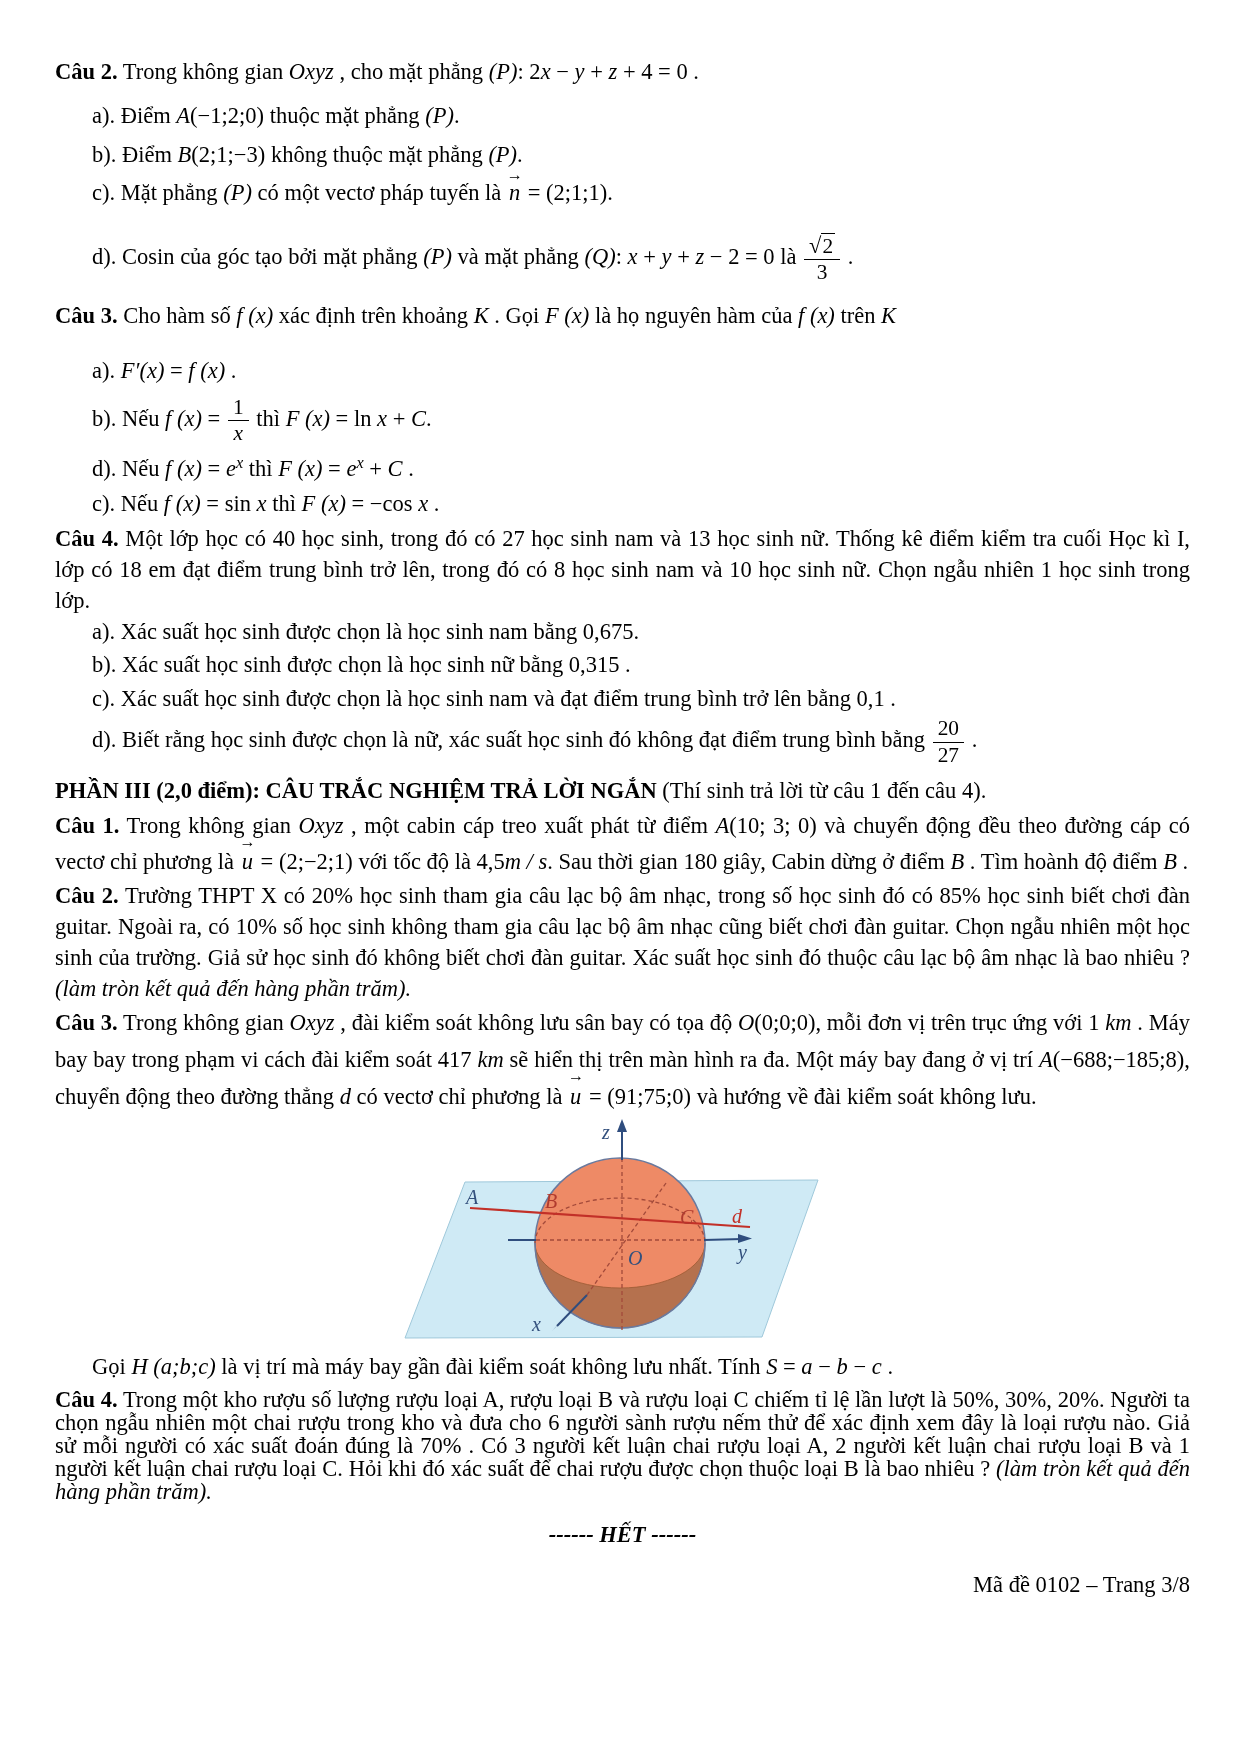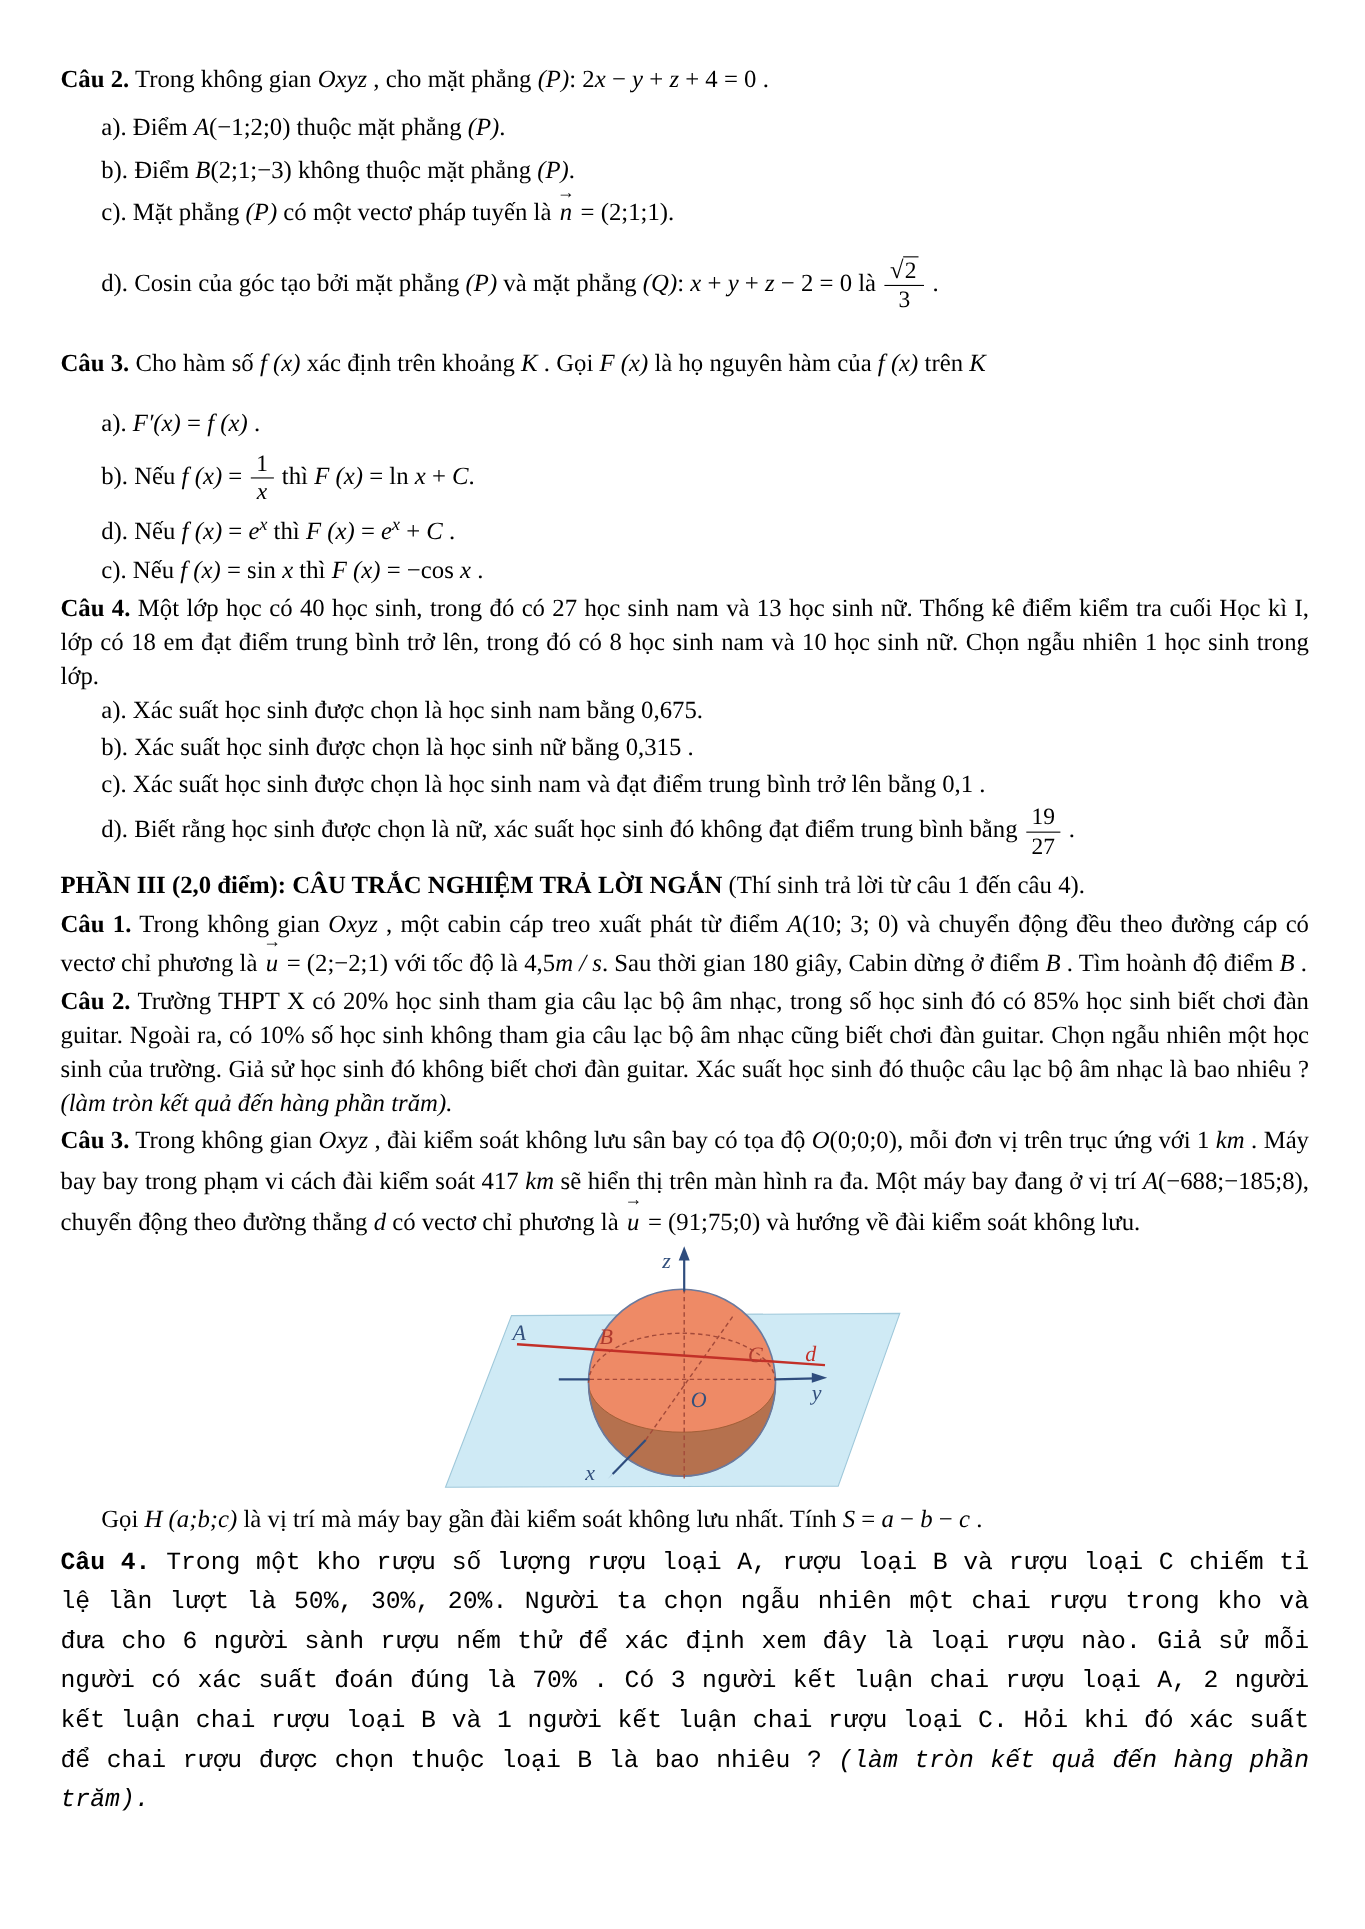--- a/index.html
+++ b/index.html
@@ -5,21 +5,21 @@
   html,body{margin:0;padding:0;background:#ffffff;}
   .page{
     width:1241px;height:1646px;background:#fff;box-sizing:border-box;
     padding:56px 51px 0 55px;position:relative;
     font-family:"Liberation Serif","DejaVu Serif",serif;
     font-size:22.5px;line-height:31px;color:#000;
   }
   p{margin:0;}
   .sub{padding-left:37px;}
   .just{text-align:justify;}
-  .lh33{line-height:36px;font-family:Liberation Mono, monospace;}
+  .lh33{line-height:23px;}
   .lh36{line-height:36px;}
   .lh37{line-height:37px;}
   .center{text-align:center;}
   .right{text-align:right;}
   .seg-b{font-weight:bold;}
   .seg-i{font-style:italic;}
   .seg-bi{font-weight:bold;font-style:italic;}
   .seg-frac{display:inline-block;vertical-align:middle;text-align:center;line-height:1.08;font-size:0.95em;padding:0 2px;}
   .frac-n{display:block;border-bottom:1.4px solid #000;padding:0 5px 1px;}
   .frac-d{display:block;padding-top:1px;}
@@ -36,31 +36,31 @@
 <body>
 
 <div class="page">
 
   <p><span class="seg-b">Câu 2.</span> Trong không gian <span class="seg-i">Oxyz</span> , cho mặt phẳng <span class="seg-i">(P)</span>: 2<span class="seg-i">x</span> − <span class="seg-i">y</span> + <span class="seg-i">z</span> + 4 = 0 .</p>
   <p class="sub" style="margin-top:13px">a). Điểm <span class="seg-i">A</span>(−1;2;0) thuộc mặt phẳng <span class="seg-i">(P)</span>.</p>
   <p class="sub" style="margin-top:8px">b). Điểm <span class="seg-i">B</span>(2;1;−3) không thuộc mặt phẳng <span class="seg-i">(P)</span>.</p>
   <p class="sub" style="margin-top:7px">c). Mặt phẳng <span class="seg-i">(P)</span> có một vectơ pháp tuyến là <span class="seg-vec"><span class="vec-arrow">→</span><span class="seg-i">n</span></span> = (2;1;1).</p>
   <p class="sub" style="margin-top:26px">d). Cosin của góc tạo bởi mặt phẳng <span class="seg-i">(P)</span> và mặt phẳng <span class="seg-i">(Q)</span>: <span class="seg-i">x</span> + <span class="seg-i">y</span> + <span class="seg-i">z</span> − 2 = 0  là <span class="seg-frac"><span class="frac-n"><span class="seg-sqrt"><span class="sqrt-sign">√</span><span class="sqrt-body">2</span></span></span><span class="frac-d">3</span></span> .</p>
 
-  <p style="margin-top:30px"><span class="seg-b">Câu 3.</span> Cho hàm số <span class="seg-i">f (x)</span> xác định trên khoảng <span class="seg-i">K</span> . Gọi <span class="seg-i">F (x)</span> là họ nguyên hàm của <span class="seg-i">f (x)</span> trên <span class="seg-i">K</span></p>
+  <p style="margin-top:16px"><span class="seg-b">Câu 3.</span> Cho hàm số <span class="seg-i">f (x)</span> xác định trên khoảng <span class="seg-i">K</span> . Gọi <span class="seg-i">F (x)</span> là họ nguyên hàm của <span class="seg-i">f (x)</span> trên <span class="seg-i">K</span></p>
   <p class="sub" style="margin-top:24px">a). <span class="seg-i">F′(x)</span> = <span class="seg-i">f (x)</span> .</p>
   <p class="sub" style="margin-top:10px">b). Nếu <span class="seg-i">f (x)</span> = <span class="seg-frac"><span class="frac-n">1</span><span class="frac-d"><span class="seg-i">x</span></span></span> thì <span class="seg-i">F (x)</span> = ln <span class="seg-i">x</span> + <span class="seg-i">C</span>.</p>
   <p class="sub" style="margin-top:8px">d). Nếu <span class="seg-i">f (x)</span> = <span class="seg-i">e</span><sup class="seg-sup"><span class="seg-i">x</span></sup> thì <span class="seg-i">F (x)</span> = <span class="seg-i">e</span><sup class="seg-sup"><span class="seg-i">x</span></sup> + <span class="seg-i">C</span> .</p>
   <p class="sub" style="margin-top:4px">c). Nếu <span class="seg-i">f (x)</span> = sin <span class="seg-i">x</span> thì <span class="seg-i">F (x)</span> = −cos <span class="seg-i">x</span> .</p>
 
   <p class="just" style="margin-top:4px"><span class="seg-b">Câu 4.</span> Một lớp học có 40 học sinh, trong đó có 27 học sinh nam và 13 học sinh nữ. Thống kê điểm kiểm tra cuối Học kì I, lớp có 18 em đạt điểm trung bình trở lên, trong đó có 8 học sinh nam và 10 học sinh nữ. Chọn ngẫu nhiên 1 học sinh trong lớp.</p>
   <p class="sub" style="margin-top:0">a). Xác suất học sinh được chọn là học sinh nam bằng 0,675.</p>
   <p class="sub" style="margin-top:2px">b). Xác suất học sinh được chọn là học sinh nữ bằng 0,315 .</p>
   <p class="sub" style="margin-top:3px">c). Xác suất học sinh được chọn là học sinh nam và đạt điểm trung bình trở lên bằng 0,1 .</p>
-  <p class="sub" style="margin-top:3px">d). Biết rằng học sinh được chọn là nữ, xác suất học sinh đó không đạt điểm trung bình bằng <span class="seg-frac"><span class="frac-n">19</span><span class="frac-d">27</span></span> .</p>
+  <p class="sub" style="margin-top:3px">d). Biết rằng học sinh được chọn là nữ, xác suất học sinh đó không đạt điểm trung bình bằng <span class="seg-frac"><span class="frac-n">20</span><span class="frac-d">27</span></span> .</p>
 
   <p style="margin-top:8px"><span class="seg-b">PHẦN III (2,0 điểm): CÂU TRẮC NGHIỆM TRẢ LỜI NGẮN</span> (Thí sinh trả lời từ câu 1 đến câu 4).</p>
 
   <p class="just lh36" style="margin-top:2px"><span class="seg-b">Câu 1.</span> Trong không gian <span class="seg-i">Oxyz</span> , một cabin cáp treo xuất phát từ điểm <span class="seg-i">A</span>(10; 3; 0) và chuyển động đều theo đường cáp có vectơ chỉ phương là <span class="seg-vec"><span class="vec-arrow">→</span><span class="seg-i">u</span></span> = (2;−2;1) với tốc độ là 4,5<span class="seg-i">m / s</span>. Sau thời gian 180 giây, Cabin dừng ở điểm <span class="seg-i">B</span> . Tìm hoành độ điểm <span class="seg-i">B</span> .</p>
   <p class="just" style="margin-top:0"><span class="seg-b">Câu 2.</span> Trường THPT X có 20% học sinh tham gia câu lạc bộ âm nhạc, trong số học sinh đó có 85% học sinh biết chơi đàn guitar. Ngoài ra, có 10% số học sinh không tham gia câu lạc bộ âm nhạc cũng biết chơi đàn guitar. Chọn ngẫu nhiên một học sinh của trường. Giả sử học sinh đó không biết chơi đàn guitar. Xác suất học sinh đó thuộc câu lạc bộ âm nhạc là bao nhiêu ? <span class="seg-i">(làm tròn kết quả đến hàng phần trăm).</span></p>
   <p class="just lh37" style="margin-top:0"><span class="seg-b">Câu 3.</span> Trong không gian <span class="seg-i">Oxyz</span> , đài kiểm soát không lưu sân bay có tọa độ <span class="seg-i">O</span>(0;0;0), mỗi đơn vị trên trục ứng với 1 <span class="seg-i">km</span> . Máy bay bay trong phạm vi cách đài kiểm soát 417 <span class="seg-i">km</span> sẽ hiển thị trên màn hình ra đa. Một máy bay đang ở vị trí <span class="seg-i">A</span>(−688;−185;8), chuyển động theo đường thẳng <span class="seg-i">d</span> có vectơ chỉ phương là <span class="seg-vec"><span class="vec-arrow">→</span><span class="seg-i">u</span></span> = (91;75;0) và hướng về đài kiểm soát không lưu.</p>
 
   <div class="figure">
     <svg width="500" height="228" viewBox="0 0 500 228">
 

